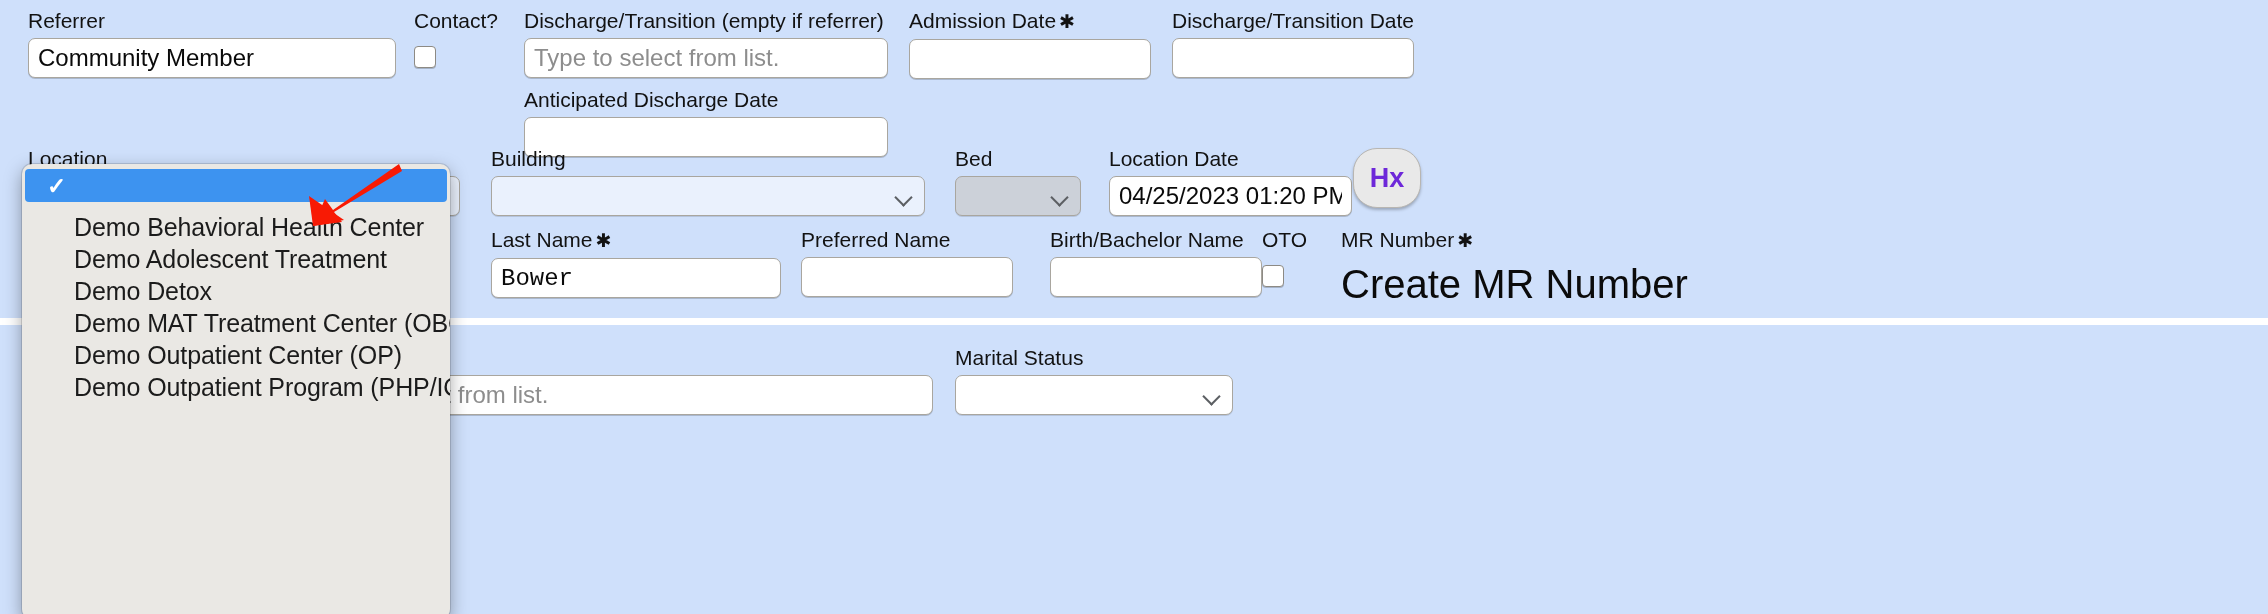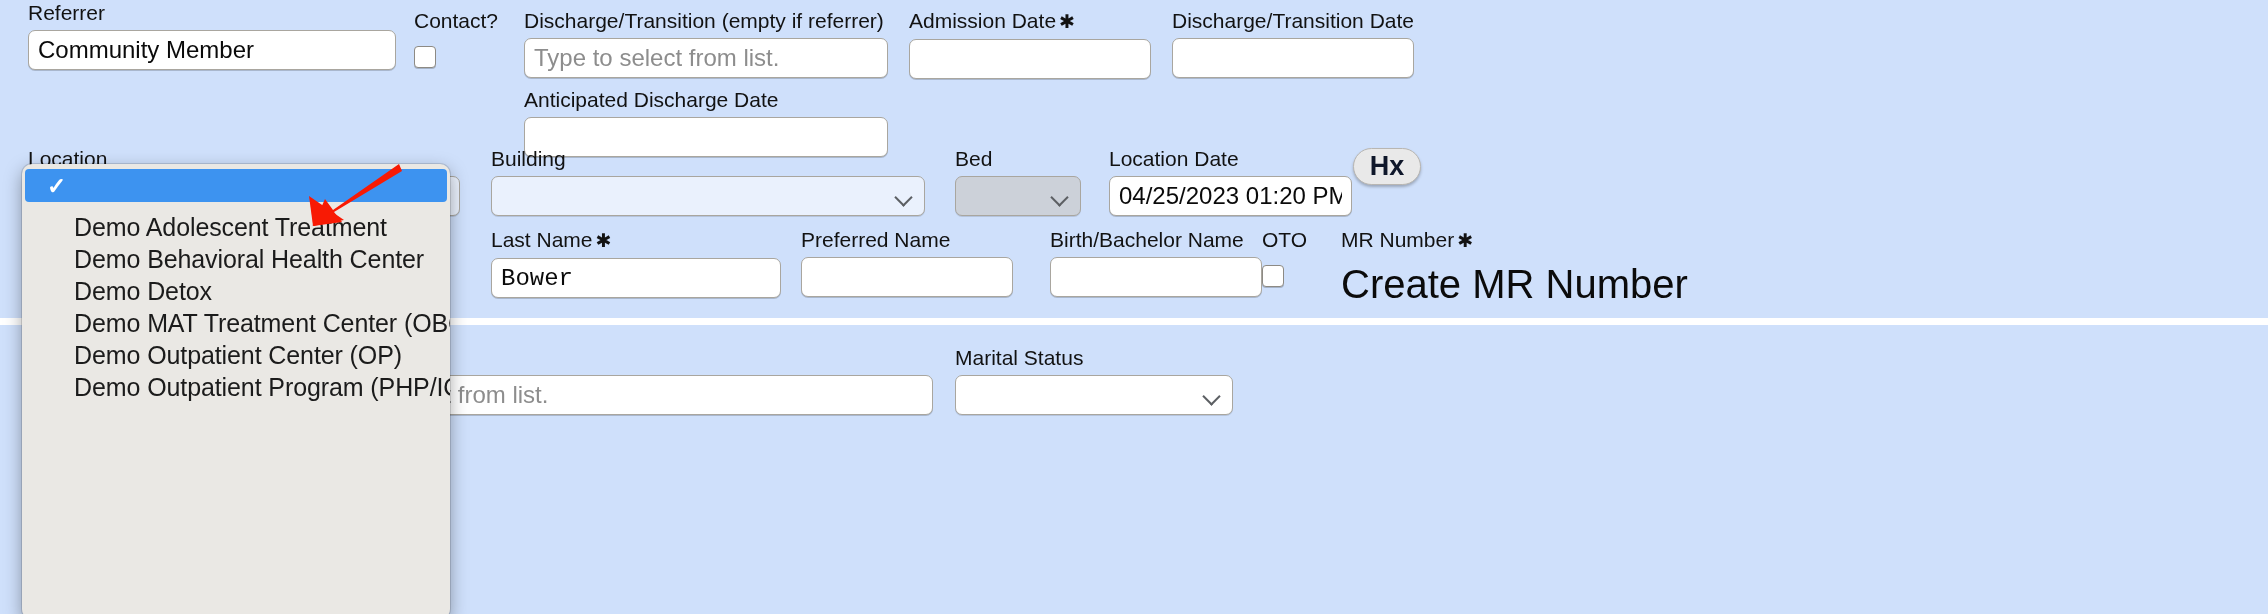--- a/index.html
+++ b/index.html
@@ -59,25 +59,25 @@
     transform:rotate(45deg);
   }
   .cbox{
     box-sizing:border-box;
     width:22px;height:22px;
     background:#fff;border:1px solid #8d8a84;border-radius:4px;
     box-shadow:0 1px 0 rgba(0,0,0,.2);
   }
   .hxbtn{
     box-sizing:border-box;
-    width:68px;height:37px;border-radius:24px;
+    width:68px;height:60px;border-radius:24px;
     background:#e9e9e9;
     border:1px solid #b8b6b2;
     display:flex;align-items:center;justify-content:center;
-    font-size:27px;font-weight:bold;color:#0f172a;
+    font-size:27px;font-weight:bold;color:#6d28d9;
     box-shadow:0 2px 3px rgba(0,0,0,.25);
   }
   .bigtext{
     font-size:40px;color:#0b0b0b;white-space:nowrap;
   }
   
   #location-dropdown{
     position:absolute;
     left:22px;top:164px;
     width:428px;height:450px;
@@ -109,21 +109,21 @@
     pointer-events:none;
   }
 </style>
 </head>
 <body>
 
 <div class="panel" id="panel-top"></div>
 <div class="divider"></div>
 <div class="panel" id="panel-bottom"></div>
 
-<div class="fieldgroup" style="left:28px;top:1px;">
+<div class="fieldgroup" style="left:28px;top:9px;">
   <div class="lbl">Referrer</div>
   <input class="txt" style="width: 368px;" value="Community Member">
 </div>
 
 <div class="fieldgroup" style="left:414px;top:9px;">
   <div class="lbl">Contact?</div>
   <div style="padding-top:8px;">
       <div class="cbox"></div>
     </div>
 </div>
@@ -221,22 +221,22 @@
   <div class="sel" style="width:278px;background:#ffffff;">
     <span class="chev"></span>
   </div>
 </div>
 
 <div id="location-dropdown">
   <div class="dd-item first">
     <span class="check">✓</span>
   </div>
   <div style="height:9px;"></div>
+  <div class="dd-item">Demo Behavioral Health Center</div>
   <div class="dd-item">Demo Adolescent Treatment</div>
-  <div class="dd-item">Demo Behavioral Health Center</div>
   <div class="dd-item">Demo Detox</div>
   <div class="dd-item">Demo MAT Treatment Center (OBOT/OTP)</div>
   <div class="dd-item">Demo Outpatient Center (OP)</div>
   <div class="dd-item">Demo Outpatient Program (PHP/IOP/OP)</div>
 </div>
 
 <svg id="arrow" viewBox="0 0 110 70">
   <g fill="#f81a04">
     <path d="M104 4 L38 50 L30 39 L18 66 L47 62 L39 52 L107 11 Z"></path>
     <path d="M18 66 L14 36 L49 60 Z"></path>

